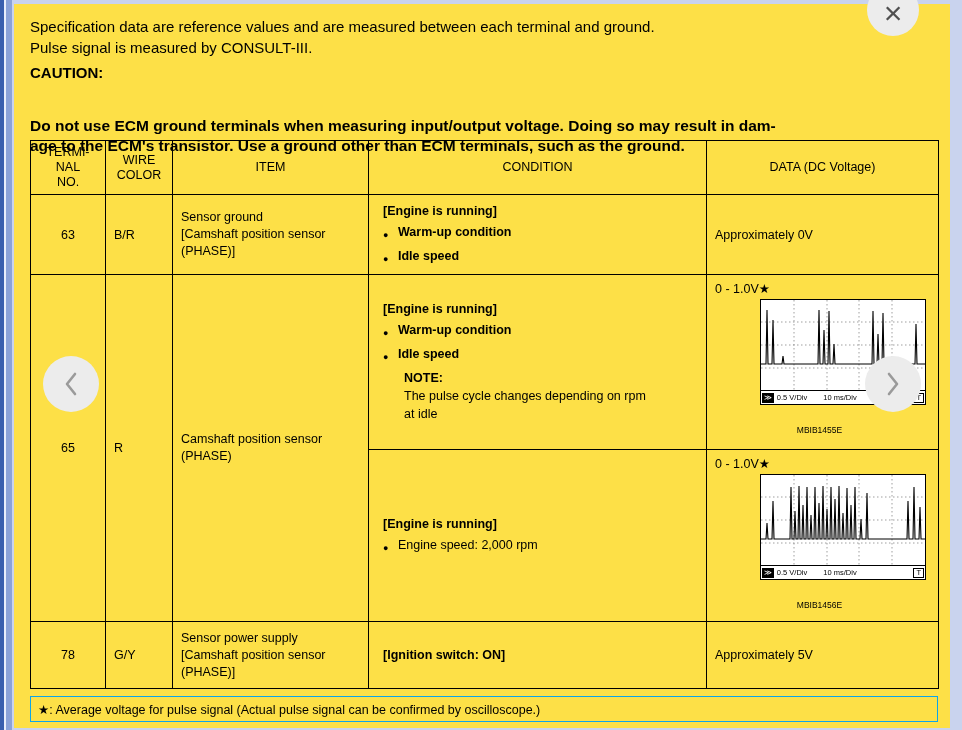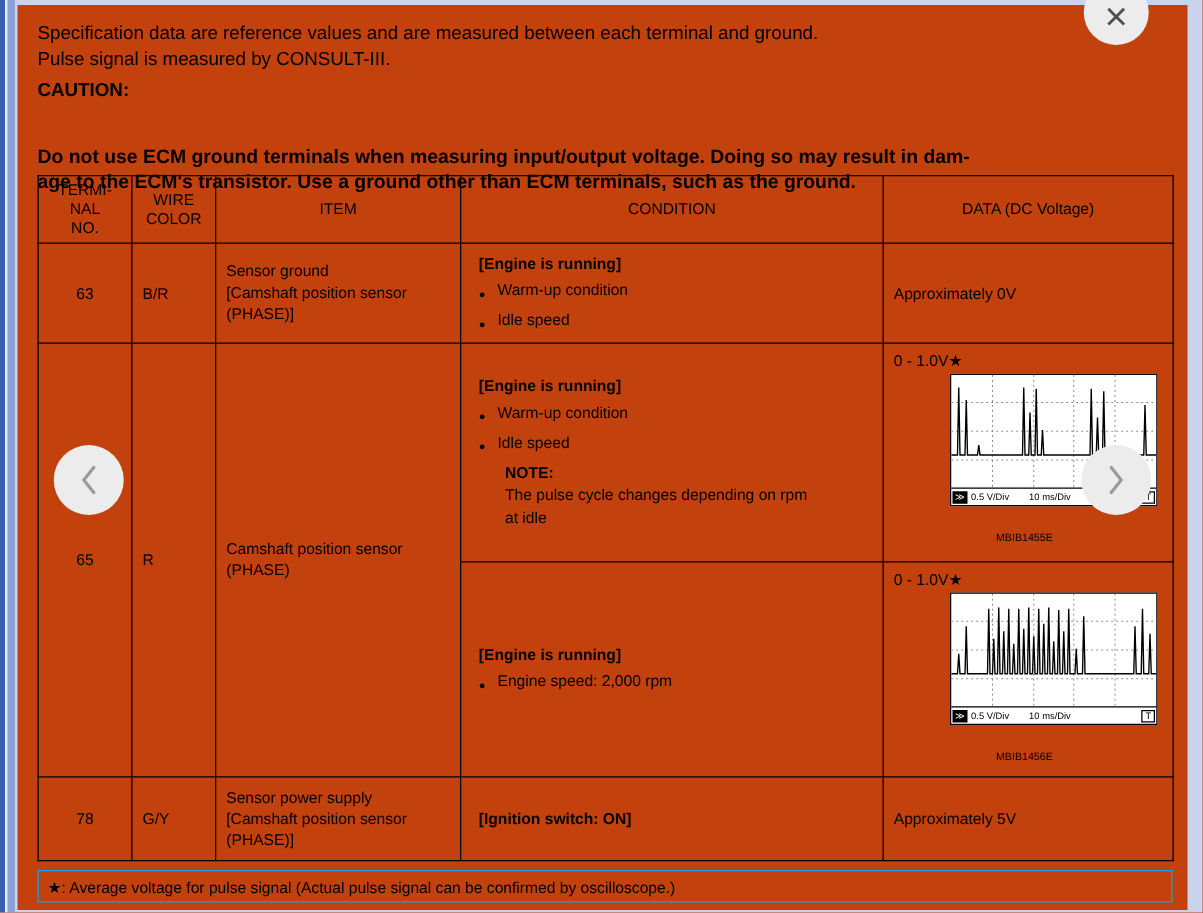--- a/index.html
+++ b/index.html
@@ -12,21 +12,21 @@
     overflow: hidden;
   }
   .stripe { position: absolute; top: 0; bottom: 0; }
   .s1 { left: 0; width: 4px; background: #3a5fae; }
   .s2 { left: 4px; width: 2px; background: #e9eefb; }
   .s3 { left: 6px; width: 6px; background: #8ba2d8; }
 
   .content {
     position: absolute;
     left: 14px; top: 4px; right: 12px; bottom: 2px;
-    background: #c2410c;
+    background: #fde047;
   }
 
   
   .intro { position: absolute; left: 16px; top: 12px; font-size: 15px; line-height: 21px; }
   .caution-label { position: absolute; left: 16px; top: 60px; font-size: 15px; font-weight: bold; }
   .caution-text { position: absolute; left: 16px; top: 82px; font-size: 15.5px; font-weight: bold; line-height: 20px; white-space: pre-line; margin-top: 30px; }
 
   
   .tablewrap { position: absolute; left: 16px; top: 136px; width: 908px; }
   table { border-collapse: collapse; table-layout: fixed; width: 908px; }
@@ -42,21 +42,21 @@
   .r63 { height: 80px; }
   .r65a { height: 175px; }
   .r65b { height: 172px; }
   .r78 { height: 67px; }
   .vtop { vertical-align: top; }
 
   .cond-head { font-weight: bold; }
   ul.blist { list-style: none; margin: 2px 0 0 0; }
   ul.blist li { margin-top: 5px; line-height: 19px; padding-left: 15px; position: relative; }
   ul.blist li::before { content: "●"; position: absolute; left: 0; top: 3px; font-size: 9px; }
-  ul.blist li.bold { font-weight: normal; }
+  ul.blist li.bold { font-weight: bold; }
   .noteblock { margin: 5px 0 0 21px; line-height: 18px; }
   .note-label { font-weight: bold; }
 
   
   .dval { font-size: 12.5px; }
   .scope { width: 166px; border: 1px solid #000; margin: 3px 4px 0 auto; background: #fff; }
   .scope svg { display: block; }
   .sbar { border-top: 1px solid #000; height: 14px; display: flex; align-items: center; font-size: 7.5px; line-height: 10px; }
   .sarr { background: #000; color: #fff; padding: 0 2px; margin-left: 1px; height: 10px; display: inline-flex; align-items: center; }
   .sv { margin-left: 3px; }

